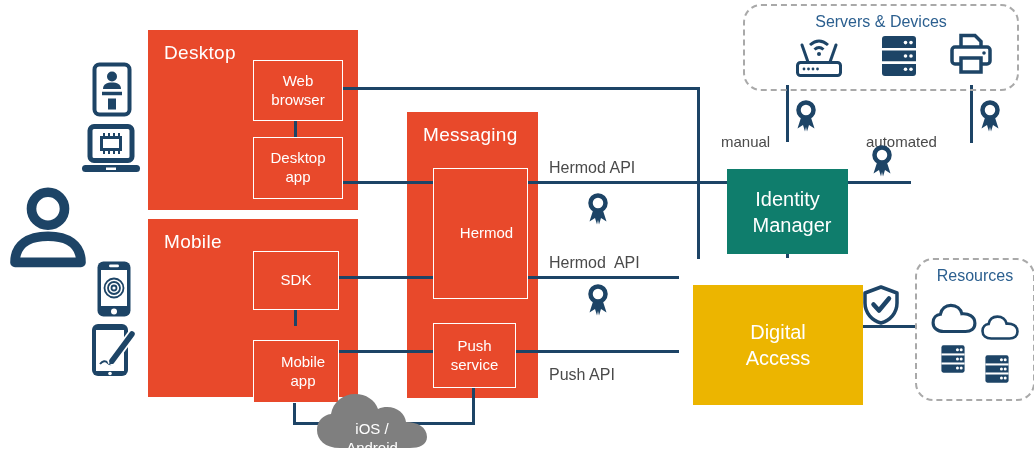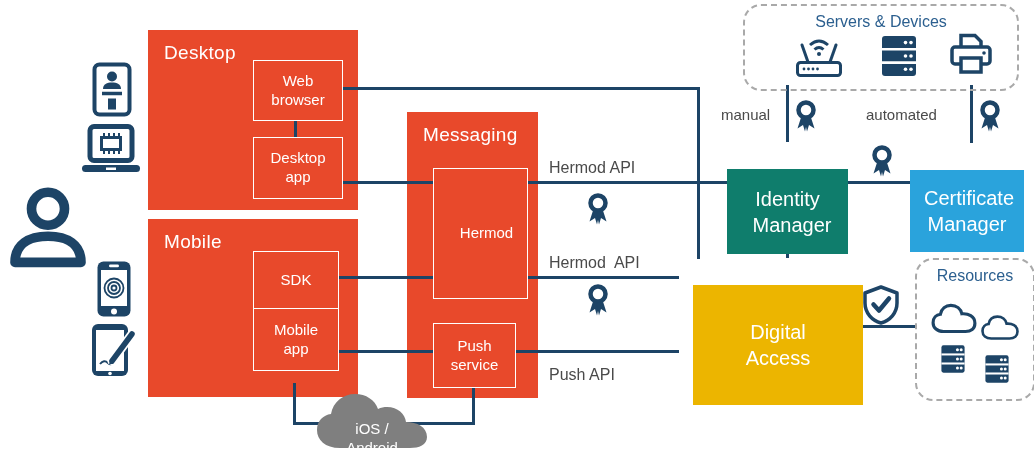--- a/index.html
+++ b/index.html
@@ -33,21 +33,21 @@
   .node--yellow{background:var(--yellow);}
   
   .zone{position:absolute;border:2px dashed var(--zone_border);border-radius:18px;}
   .zone-title{text-align:center;color:var(--zone_title);font-size:16px;margin-top:7px;}
   
   .line{position:absolute;background:var(--navy);}
   .line.h{height:3px;}
   .line.v{width:3px;}
   
   .edge-label{position:absolute;color:var(--edge_label);font-size:16px;white-space:pre;}
-  .edge-label.small{font-size:15px;}
+  .edge-label.small{font-size:15px;margin-top:27px;}
   
   .icon{position:absolute;color:var(--navy);line-height:0;}
   .zone .icon{position:absolute;}
   
   .cloud{position:absolute;color:var(--cloud_gray);line-height:0;}
   .cloud-text{
     position:absolute;left:0;right:0;top:12px;text-align:center;color:#fff;
     font-size:15px;line-height:1.25;font-family:"Liberation Sans",sans-serif;margin-top:20px;
   }
 </style>
@@ -149,35 +149,32 @@
 
   <div class="subnode" style="left:253px;top:60px;width:88px;height:59px;">
     <span>Web browser</span>
   </div>
   <div class="subnode" style="left:253px;top:137px;width:88px;height:60px;">
     <span>Desktop app</span>
   </div>
   <div class="subnode" style="left:253px;top:251px;width:84px;height:57px;">
     <span>SDK</span>
   </div>
-  <div class="subnode" style="left:253px;top:308px;width:84px;height:61px;">
+  <div class="subnode" style="left:253px;top:340px;width:84px;height:61px;justify-content:flex-end;">
     <span>Mobile app</span>
   </div>
   <div class="subnode" style="left:433px;top:168px;width:81px;height:129px;padding-left:12px;">
     <span>Hermod</span>
   </div>
   <div class="subnode" style="left:433px;top:323px;width:81px;height:63px;">
     <span>Push service</span>
   </div>
 
   <div class="node node--teal" style="left:727px;top:141px;width:121px;height:85px;">
     <span>Identity Manager</span>
-  </div>
-  <div class="node node--blue" style="left:910px;top:142px;width:114px;height:82px;">
-    <span style="max-width:86px;">Certificate Manager</span>
   </div>
   <div class="node node--yellow" style="left:693px;top:257px;width:170px;height:120px;">
     <span>Digital Access</span>
   </div>
 
   <div class="zone" style="left:743px;top:4px;width:272px;height:83px;">
     <div class="zone-title">Servers &amp; Devices</div>
     <div class="icon" style="left:50px;top:28px;">
       <svg width="48" height="46" viewBox="0 0 48 46">
         <path d="M15 11 Q24 3 33 11" fill="none" stroke="currentColor" stroke-width="3"></path>

